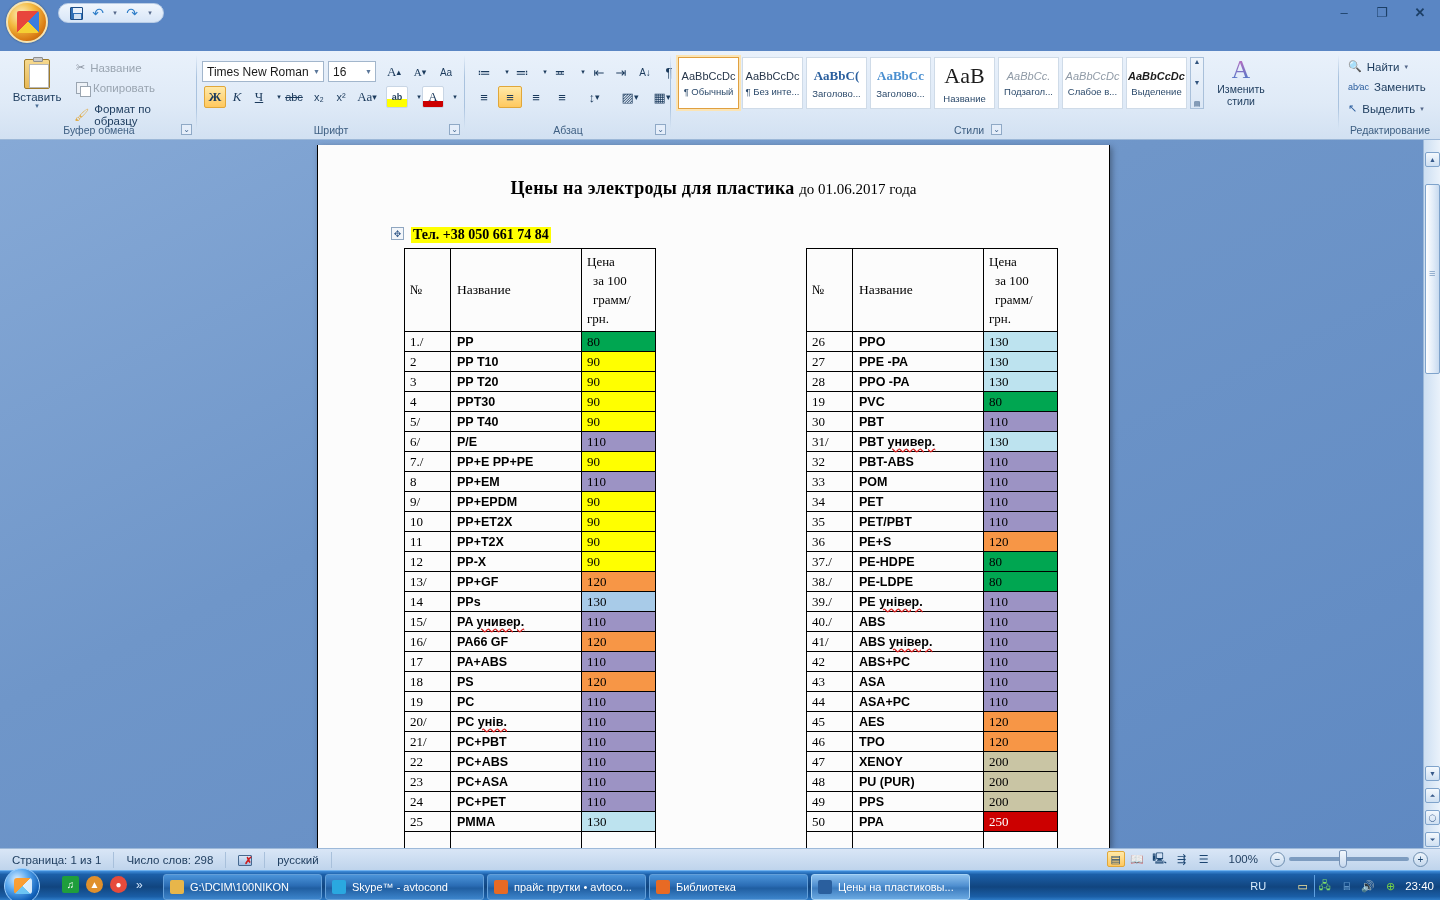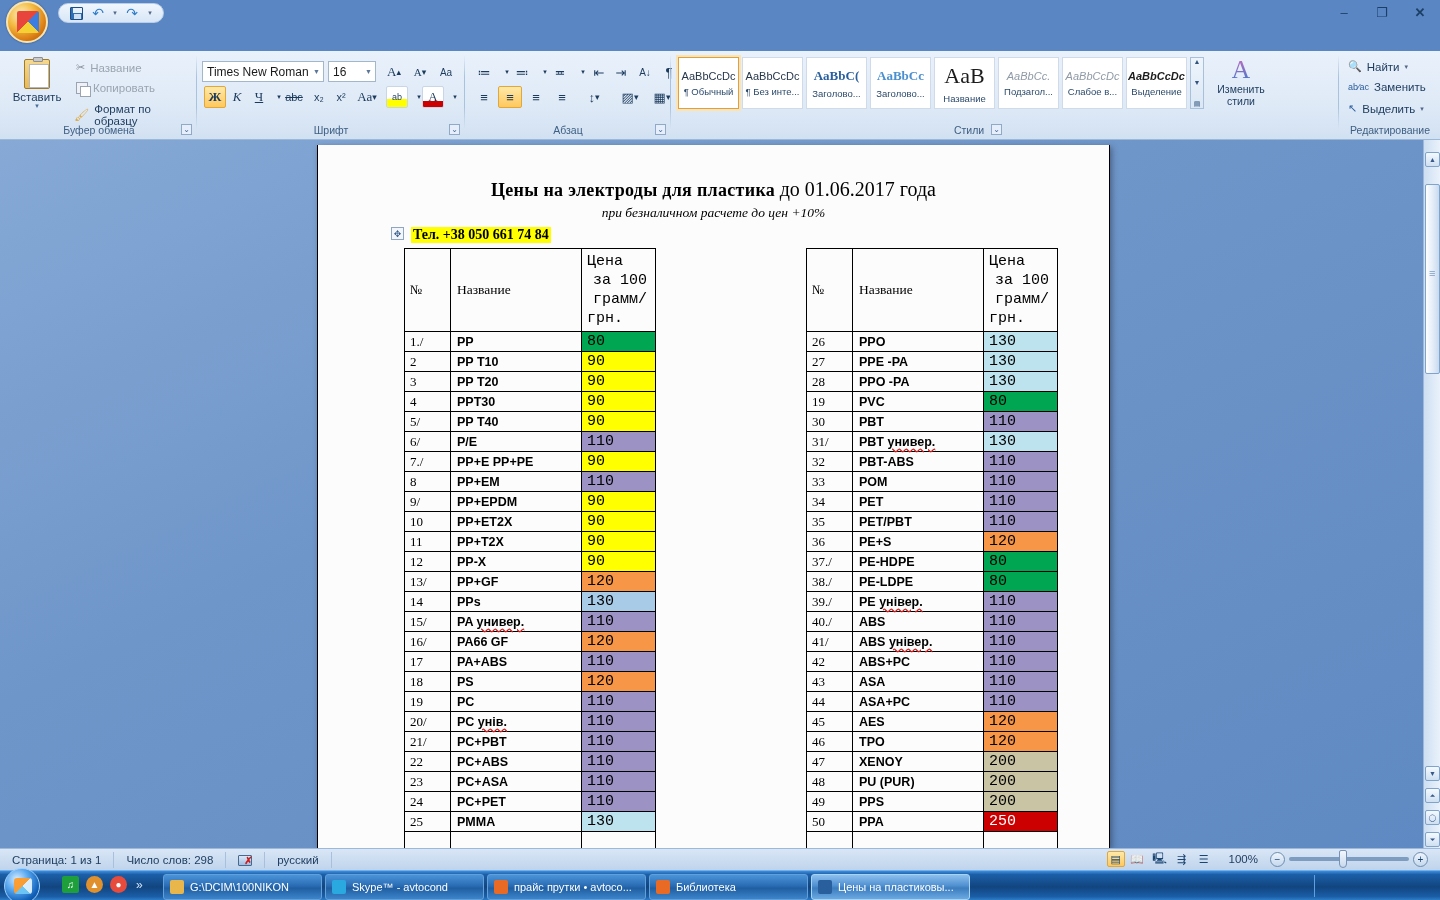--- a/index.html
+++ b/index.html
@@ -153,21 +153,21 @@
     position:absolute; left:317px; top:5px; width:793px; height:703px;
     background:#fcfcfc; border-left:1px solid #000; border-right:1px solid #000;
     box-shadow: 2px 2px 6px rgba(0,0,0,.35);
     overflow:hidden;
   }
   .doc-title {
     position:absolute; left:0; top:33px; width:100%; text-align:center;
     font-family:"Liberation Serif", serif; font-size:18px;
   }
   .doc-title b { font-weight:bold; letter-spacing:.3px; }
-  .doc-title .sub { font-weight:normal; font-size:20px; }
+  .doc-title .sub { font-weight:normal; font-size:15px; }
   .doc-sub2 {
     position:absolute; left:0; top:60px; width:100%; text-align:center;
     font-family:"Liberation Serif", serif; font-size:13.5px; font-style:italic;
   }
   .phone {
     position:absolute; left:93px; top:82px;
     background:#ffff00; font-family:"Liberation Serif",serif; font-size:14px; font-weight:bold;
     padding:0 2px;
   }
   .tablehandle {
@@ -175,22 +175,22 @@
     border:1px solid #8fa6c0; background:#f3f6fa; font-size:9px; color:#3a5f8d;
     display:flex;align-items:center;justify-content:center;
   }
 
   table.pt { position:absolute; border-collapse:collapse; font-family:"Liberation Serif", serif; }
   table.pt td, table.pt th { border:1px solid #000; padding:0; }
   .c-num { width:46px; height:20px; font-size:13px; padding-left:5px !important;
            font-family:"Liberation Serif",serif; text-align:left; vertical-align:middle; }
   .c-name{ width:131px; height:20px; font-size:12.5px; font-weight:bold; padding-left:6px !important;
            font-family:"Liberation Sans",sans-serif; vertical-align:middle;}
-  .c-price{width:74px; height:20px; font-size:15px; padding-left:5px !important;
-           font-family:Liberation Mono, monospace; vertical-align:middle;}
+  .c-price{width:74px; height:20px; font-size:13px; padding-left:5px !important;
+           font-family:Liberation Serif, serif; vertical-align:middle;}
   thead td { font-size:13.5px; font-family:"Liberation Serif",serif; font-weight:normal;
              vertical-align:top; height:80px; padding:3px 5px !important; }
   .hdr-price { line-height:19px; }
   .hdr-price span { display:block; }
   .hdr-price span:nth-child(2),
   .hdr-price span:nth-child(3) { padding-left:6px; }
   .sq-underline { text-decoration: underline; text-decoration-style: wavy;
                   text-decoration-color:#d01c1c; text-underline-offset:2px;}
 
   
@@ -364,21 +364,21 @@
       <div class="tb" style="left:108px; top:33px; width:22px; font-size:11px;">
           <span>x₂</span>
         </div>
       <div class="tb" style="left:130px; top:33px; width:22px; font-size:11px;">
           <span>x²</span>
         </div>
       <div class="tb" style="left:154px; top:33px; width:26px; font-family:'Liberation Serif',serif;">
           <span>Aa</span>
           <small>▾</small>
         </div>
-      <div class="tb" style="left:186px; top:33px; width:22px; font-size:9px; background:linear-gradient(to bottom,#fff 60%,#ffff00 60%); border:1px solid #c9d6e5;">
+      <div class="tb" style="left:186px; top:33px; width:22px; font-size:9px; background:linear-gradient(to bottom,#fff 60%,#ffff00 60%); border:1px solid #c9d6e5;font-weight:bold;">
           <span>ab</span>
         </div>
       <div class="tb" style="left:208px; top:33px; width:10px; font-size:7px;">
           <span>▾</span>
         </div>
       <div class="tb" style="left:222px; top:33px; width:22px; font-family:'Liberation Serif',serif; background:linear-gradient(to bottom,#fff 70%,#cc0000 70%); border:1px solid #c9d6e5;">
           <span>A</span>
         </div>
       <div class="tb" style="left:244px; top:33px; width:10px; font-size:7px;">
           <span>▾</span>
@@ -520,21 +520,20 @@
     </div>
   </div>
 
   <div class="docarea">
     <div class="page">
 
       <div class="doc-title">
         <b>Цены на электроды для пластика</b>
         <span class="sub">до  01.06.2017 года</span>
       </div>
-      <div class="doc-sub2">при безналичном расчете до цен +10%</div>
       <div class="tablehandle">✥</div>
       <div class="phone">Тел. +38 050 661 74 84</div>
 
       <table class="pt" id="left-table" style="left:86px; top:103px;">
         <thead>
           <tr>
             <td class="c-num">№</td>
             <td class="c-name" style="font-family:'Liberation Serif',serif;font-weight:normal;font-size:13.5px">Название</td>
             <td class="c-price hdr-price">
               <span>Цена</span>
@@ -892,15 +891,24 @@
           <span style="width: 14px; height: 14px; border-radius: 2px; flex: 0 0 auto; background: rgb(232, 106, 36);"></span>
           <span style="overflow: hidden; text-overflow: ellipsis;">Библиотека</span>
         </div>
         <div class="taskbtn active">
           <span style="width: 14px; height: 14px; border-radius: 2px; flex: 0 0 auto; background: rgb(42, 95, 158);"></span>
           <span style="overflow: hidden; text-overflow: ellipsis;">Цены на пластиковы...</span>
         </div>
       </div>
 
     <div class="traysep"></div>
+    <div class="tray">
+      <span style="margin-right:22px;">RU</span>
+      <span class="trayico" style="color:#f4e39a;">▭</span>
+      <span class="trayico" style="color:#7ddc6a;">🖧</span>
+      <span class="trayico" style="color:#9fd4ff;">⌸</span>
+      <span class="trayico" style="color:#cfe8ff;">🔊</span>
+      <span class="trayico" style="color:#76d445;">⊕</span>
+      <span class="clock">23:40</span>
+    </div>
   </div>
 
 </div>
 
 </body></html>

